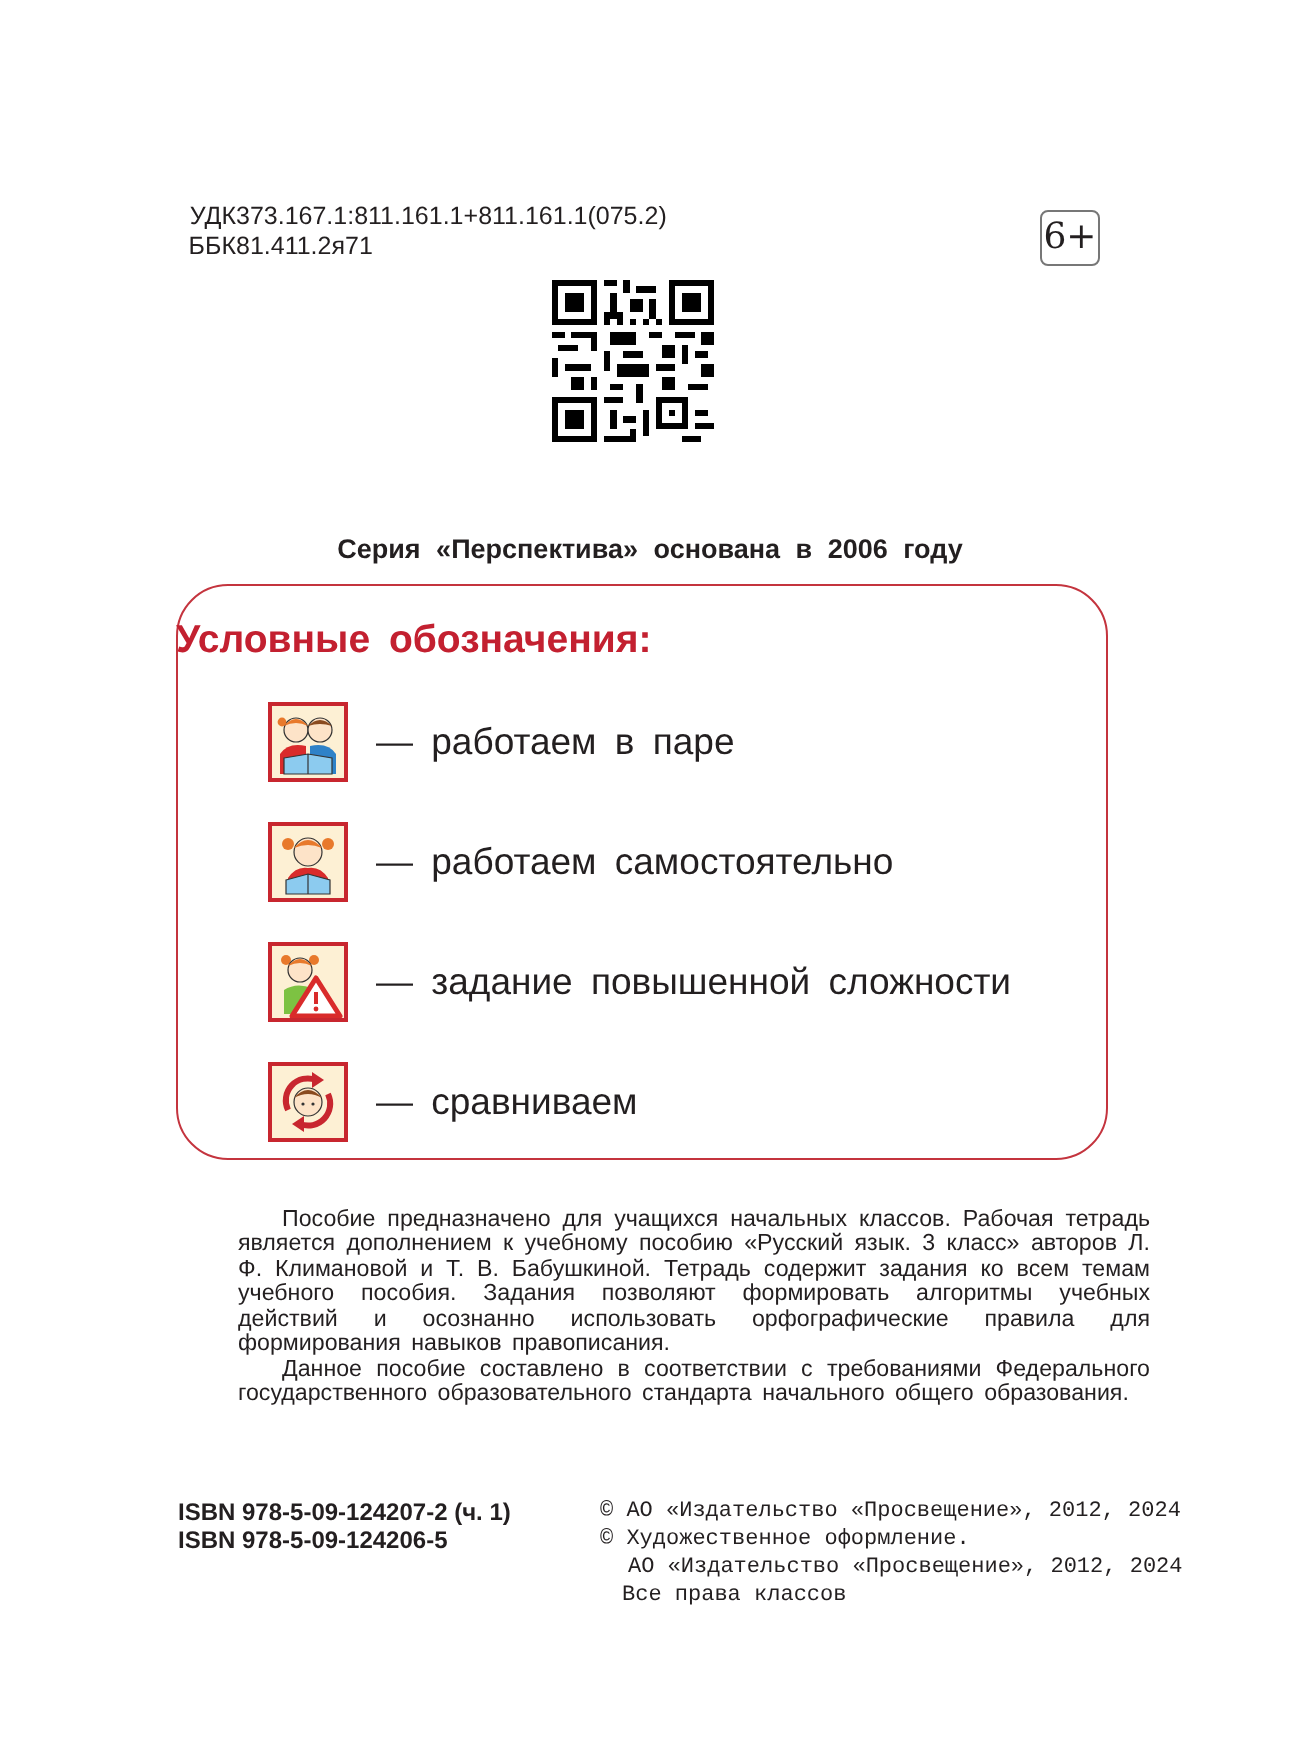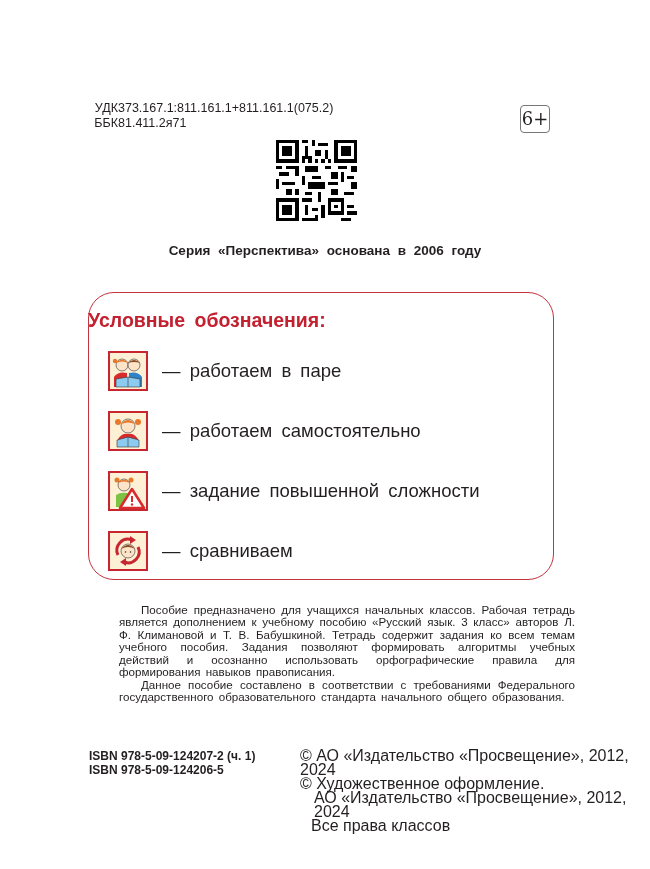--- a/index.html
+++ b/index.html
@@ -6,36 +6,36 @@
   body { width:650px; height:869px; position:relative; overflow:hidden;
          font-family:"Liberation Sans", sans-serif; color:#231f20; }
   .abs { position:absolute; }
   .cat { left:89px; top:101px; font-size:12.5px; line-height:15px; }
   .cat .row { display:flex; }
   .cat .k { width:29px;text-align:right; }
   .age { left:520px; top:105px; width:28px; height:26px; border:1px solid #777;
          border-radius:4px; font-family:"DejaVu Serif", serif; font-size:18px;
          line-height:26px; text-align:center; color:#231f20; }
   .qr { left:276px; top:140px; width:81px; height:81px; }
-  .series { left:0; width:650px; top:243px; text-align:center; font-weight:bold;
+  .series { left:0; width:650px; top:267px; text-align:center; font-weight:bold;
             font-size:13.5px; word-spacing:4px; }
   .box { left:88px; top:292px; width:466px; height:288px; border:1.5px solid #c4343e;
          border-radius:26px; box-sizing:border-box; }
   .box-title { left:88px; width:466px; top:309px; color:#c32030;
                font-weight:bold; font-size:19.5px; word-spacing:4px; }
-  .legend-row { left:108px; height:50px; display:flex; align-items:center;text-align:center; }
+  .legend-row { left:134px; height:50px; display:flex; align-items:center;text-align:center; }
   .icon { width:40px; height:40px; border:2.5px solid #c8262f; background:#fdf0d4;
           box-sizing:border-box; margin-right:14px; overflow:hidden; }
   .icon svg { display:block; width:100%; height:100%; }
   .legend-text { font-size:18.5px; word-spacing:4px; color:#231f20; }
   .para { left:107px; width:456px; font-size:11.6px; line-height:12.4px;
           text-align:justify; word-spacing:2px;margin-left:12px; }
   .para .indent { text-indent:22px; display:block; }
   .isbn { left:89px; top:749px; font-weight:bold; font-size:12px; line-height:14px; }
-  .copy { left:300px; top:749px; font-size:16px; line-height:14px; }
+  .copy { left:300px; top:749px; font-size:11px; line-height:14px;font-family:Liberation Mono, monospace; }
 </style>
 </head>
 <body>
 
 <div class="abs cat">
   <div class="row">
       <span class="k">УДК</span>
       <span>373.167.1:811.161.1+811.161.1(075.2)</span>
     </div>
   <div class="row">

